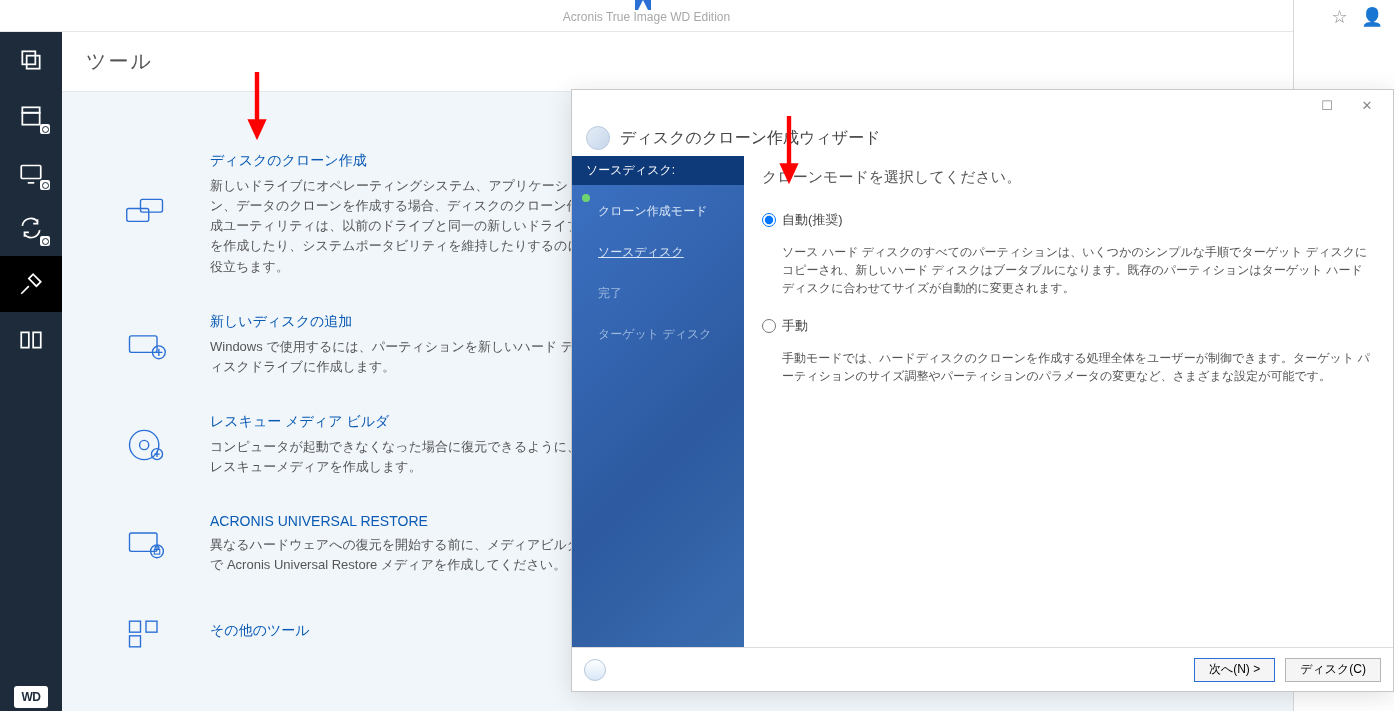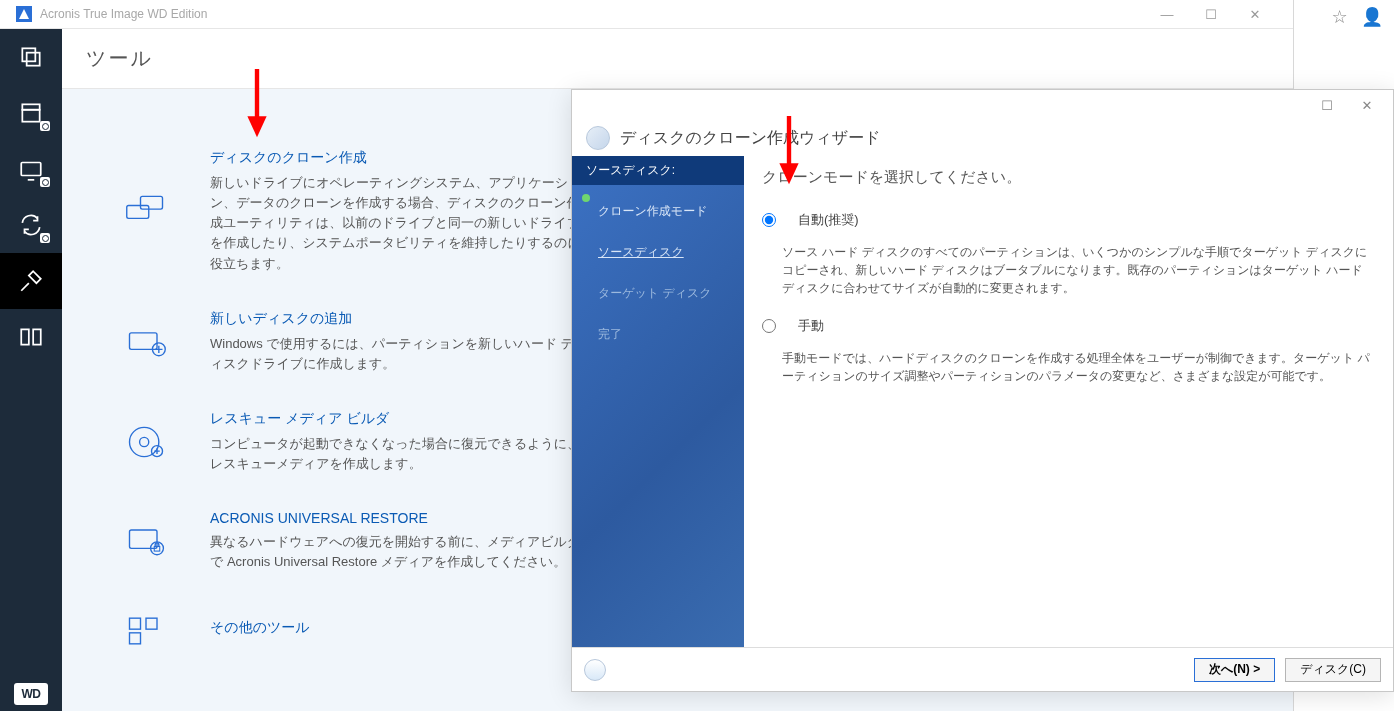--- a/index.html
+++ b/index.html
@@ -40,20 +40,21 @@
 
   
   .titlebar {
     height: 32px;
     display: flex;
     align-items: center;
     padding: 0 16px;
     font-size: 12px;
     color: #a8a8a8;
     border-bottom: 1px solid #e6e6e6;
+    flex-direction: column;
   }
   .titlebar .app-icon {
     width: 16px; height: 16px;
     background: #2a6fd6;
     margin-right: 8px;
     display: flex; align-items:center; justify-content:center;
   }
   .titlebar .app-icon svg { width: 10px; height: 10px; fill: white; }
   .titlebar .title-text { flex: 1; }
   .titlebar .win-ctrls {
@@ -253,21 +254,21 @@
     font-size: 15px;
     margin-bottom: 24px;
     padding-top: 2px;
   }
   .radio-opt {
     margin-bottom: 14px;
   }
   .radio-opt label {
     display:flex;
     align-items:center;
-    gap: 22px;
+    gap: 6px;
     font-size: 13px;
     font-weight: 500;
     color:#444;
   }
   .radio-opt input[type=radio]{
     width:14px;height:14px;
   }
   .radio-desc {
     font-size: 12px;
     color: #555;
@@ -292,21 +293,20 @@
   .wizard-footer .footer-spacer { flex:1; }
   .wizard-footer button {
     height: 24px;
     padding: 0 14px;
     font-size: 12px;
     background: #f5f5f5;
     border: 1px solid #b5b5b5;
   }
   .wizard-footer button.primary {
     border: 1px solid #2a6fd6;
-    font-weight: bold;
   }
 </style>
 </head>
 <body>
 
 <div class="browser-top-right">
   <span>☆</span>
   <span>👤</span>
 </div>
 
@@ -468,22 +468,22 @@
   </div>
   <div class="wizard-header">
     <div class="wiz-icon"></div>
     <div class="wiz-title">ディスクのクローン作成ウィザード</div>
   </div>
   <div class="wizard-body">
     <div class="wizard-steps">
       <div class="steps-header">ソースディスク:</div>
       <div class="step done">クローン作成モード</div>
       <div class="step current">ソースディスク</div>
+      <div class="step disabled">完了</div>
       <div class="step disabled">ターゲット ディスク</div>
-      <div class="step disabled">完了</div>
     </div>
     <div class="wizard-content">
 
       <div class="arrow" style="position:absolute; left:30px; top:-40px;">
         <svg viewBox="0 0 30 80">
             <line x1="15" y1="0" x2="15" y2="58" stroke="red" stroke-width="5"></line>
             <polygon points="4,54 26,54 15,78" fill="red"></polygon>
           </svg>
       </div>
 

